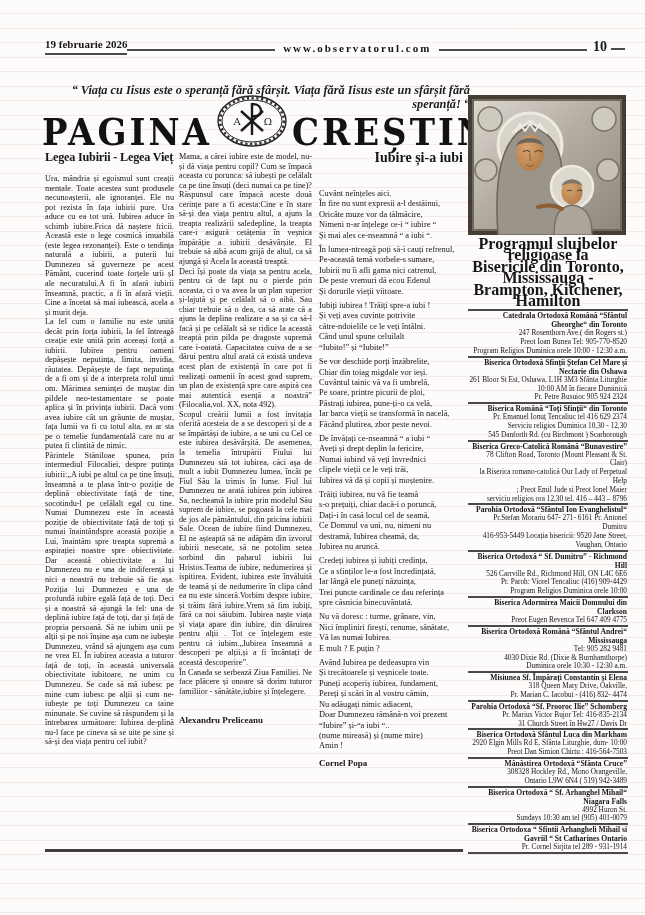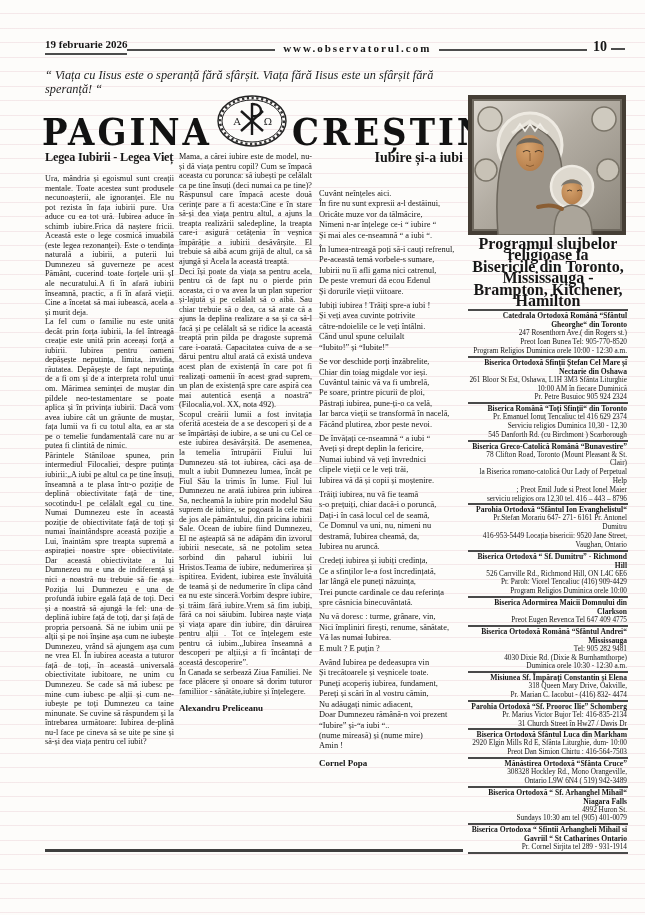--- a/index.html
+++ b/index.html
@@ -18,22 +18,22 @@
     position:absolute;left:45px;top:38px;width:580px;
     display:flex;align-items:flex-end;
   }
   .topbar .date{font-weight:bold;font-size:11px;padding-bottom:3px;border-bottom:2px solid #4c4c4c;}
   .topbar .rule{flex:1;border-bottom:2px solid #4c4c4c;margin:0 0 4px 0;}
   .topbar .site{font-weight:bold;font-size:11px;letter-spacing:2px;padding:0 8px 1px 8px;}
   .topbar .pageno{font-weight:bold;font-size:14px;padding:0 4px 0 6px;}
   .topbar .rule-short{width:14px;border-bottom:2px solid #4c4c4c;margin-bottom:5px;}
   
   .quote{
-    position:absolute;left:45px;top:68px;width:425px;
-    font-weight:normal;font-style:italic;font-size:12.3px;line-height:14px;color:#1c1c1c;
+    position:absolute;left:45px;top:83px;width:425px;
+    font-weight:bold;font-style:italic;font-size:12.3px;line-height:14px;color:#1c1c1c;text-align:right;
   }
   
   .masthead{
     position:absolute;left:42px;top:94px;width:428px;height:58px;
     display:flex;align-items:flex-end;justify-content:space-between;
   }
   .mast-word{
     font-family:"DejaVu Serif", serif;font-weight:bold;font-size:34px;
     letter-spacing:3px;color:#121212;transform:scaleY(1.12);
     white-space:nowrap;
@@ -55,21 +55,21 @@
   .col-title{margin:0;text-align:center;font-size:12.5px;font-weight:bold;white-space:nowrap;}
   .col1{left:45px;top:150px;width:129px;height:700px;}
   .col2{left:179px;top:152px;width:133px;height:700px;}
   .col3{left:319px;top:150px;width:144px;height:702px;}
   .col1 .col-title{font-size:12.2px;letter-spacing:-0.2px;}
   .col3 .col-title{font-size:14px;margin-bottom:23px;text-align:right;}
   .body-text{margin-top:9px;}
   .body-text p{margin:0;font-size:8.2px;line-height:9.55px;text-align:justify;}
   .stanzas{margin-top:2px;}
   .stanza{font-size:8.4px;line-height:10.4px;white-space:pre-line;margin:0 0 4px 0;}
-  .sig{font-weight:bold;font-size:9px;margin-top:7px;}
+  .sig{font-weight:bold;font-size:9px;margin-top:19px;}
   .col3 .sig{margin-top:6px;}
   
   .bottom-rule{position:absolute;left:45px;top:849px;width:418px;height:2.5px;background:#3f3f3f;}
 </style>
 </head>
 <body>
 
 <div class="page">
 
   <div class="topbar">

